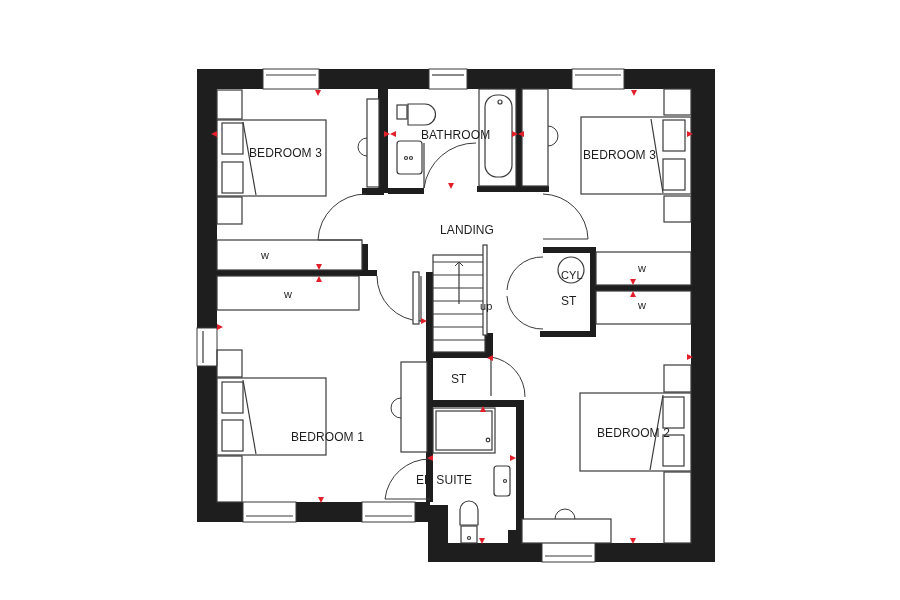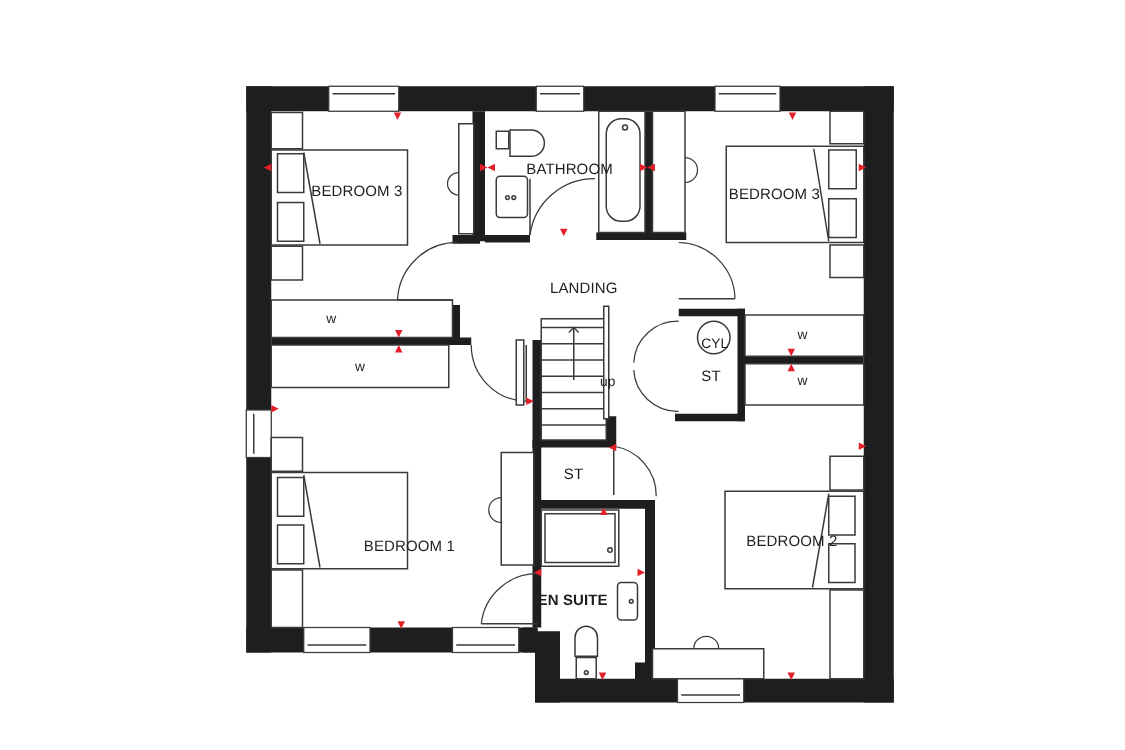--- a/index.html
+++ b/index.html
@@ -225,21 +225,21 @@
 
   <circle class="ln" cx="571" cy="270" r="13"></circle>
 </svg>
 
 <div class="label" style="left:249px;top:146px;">BEDROOM 3</div>
 <div class="label" style="left:421px;top:128px;">BATHROOM</div>
 <div class="label" style="left:583px;top:148px;">BEDROOM 3</div>
 <div class="label" style="left:440px;top:223px;">LANDING</div>
 <div class="label" style="left:250px;top:430px;margin-left:41px;">BEDROOM 1</div>
 <div class="label" style="left:583px;top:426px;margin-left:14px;">BEDROOM 2</div>
-<div class="label" style="left:430px;top:473px;font-weight:bold;">EN SUITE</div>
+<div class="label" style="left:416px;top:473px;">EN SUITE</div>
 <div class="label" style="left:561px;top:294px;">ST</div>
 <div class="label" style="left:451px;top:372px;">ST</div>
 
 <div class="label small" style="left:561px;top:269px;">CYL</div>
 <div class="label small" style="left:480px;top:300px;">up</div>
 <div class="label small" style="left:261px;top:249px;">w</div>
 <div class="label small" style="left:284px;top:288px;">w</div>
 <div class="label small" style="left:638px;top:262px;">w</div>
 <div class="label small" style="left:638px;top:299px;">w</div>
 

